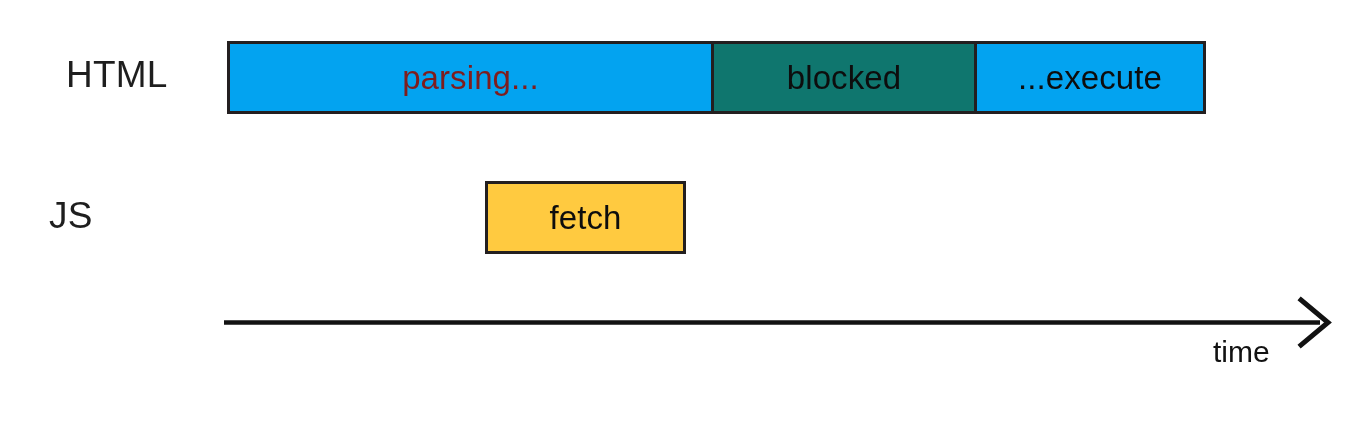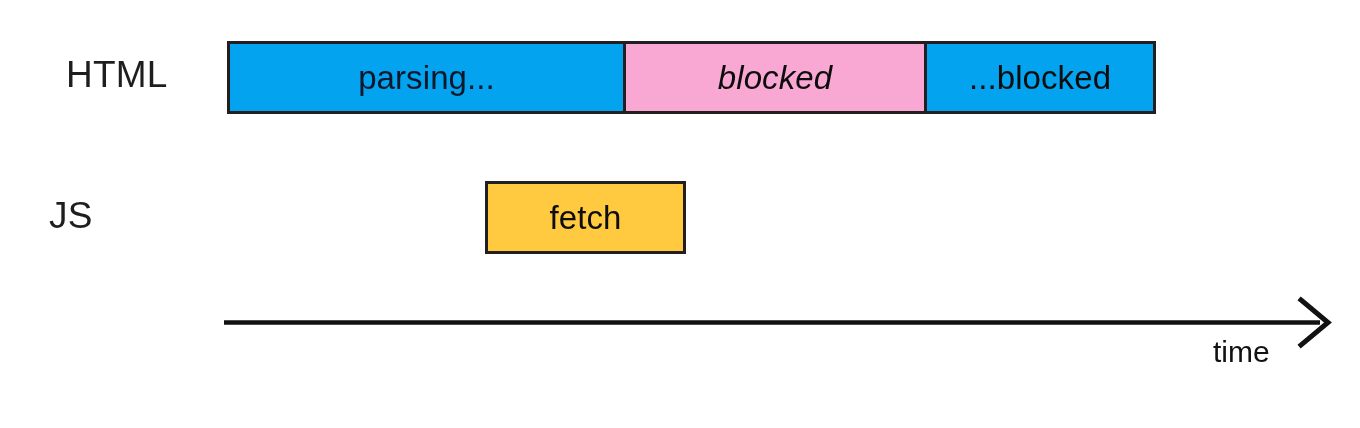--- a/index.html
+++ b/index.html
@@ -77,23 +77,23 @@
   }
 </style>
 </head>
 <body>
 
 <div id="diagram" style="background: rgb(255, 255, 255);">
 
   <div class="row-label" id="label-html">HTML</div>
 
   <div class="bar-row" id="row-html">
-    <div class="seg" id="seg-html-0" style="width: 399px; background: rgb(3, 163, 240); color: #0f172a; border-color: rgb(35, 31, 32);">parsing...</div>
-    <div class="seg" id="seg-html-1" style="width: 304px; background: #f9a8d4; color: rgb(13, 13, 13); border-color: rgb(35, 31, 32); font-style: italic;">blocked</div>
-    <div class="seg" id="seg-html-2" style="width: 232px; background: rgb(3, 163, 240); color: rgb(13, 13, 13); border-color: rgb(35, 31, 32);">...blocked</div>
+    <div class="seg" id="seg-html-0" style="width: 487px; background: rgb(3, 163, 240); color: #7f1d1d; border-color: rgb(35, 31, 32);">parsing...</div>
+    <div class="seg" id="seg-html-1" style="width: 266px; background: #0f766e; color: rgb(13, 13, 13); border-color: rgb(35, 31, 32);">blocked</div>
+    <div class="seg" id="seg-html-2" style="width: 232px; background: rgb(3, 163, 240); color: rgb(13, 13, 13); border-color: rgb(35, 31, 32);">...execute</div>
   </div>
 
   <div class="row-label" id="label-js">JS</div>
 
   <div class="bar-row" id="row-js">
     <div class="seg" id="seg-js-0" style="width: 201px; background: rgb(255, 202, 64); color: rgb(13, 13, 13); border-color: rgb(35, 31, 32);">fetch</div>
   </div>
 
   <svg id="axis" viewBox="0 0 1110 46" width="1110" height="46">
     <line x1="0" y1="22.5" x2="1096" y2="22.5" stroke="#121212" stroke-width="4.5" stroke-linecap="butt"></line>

